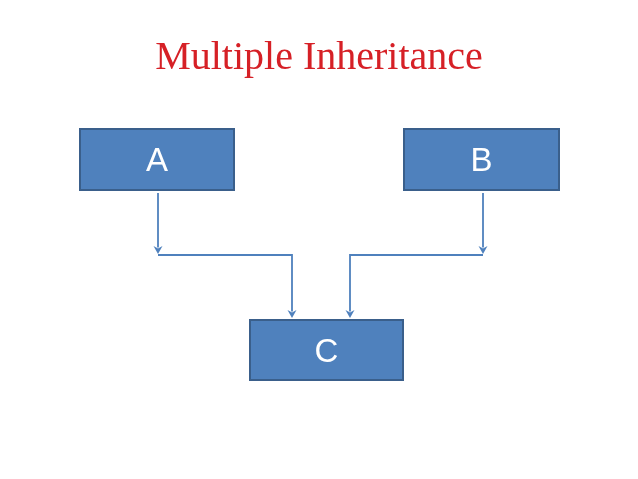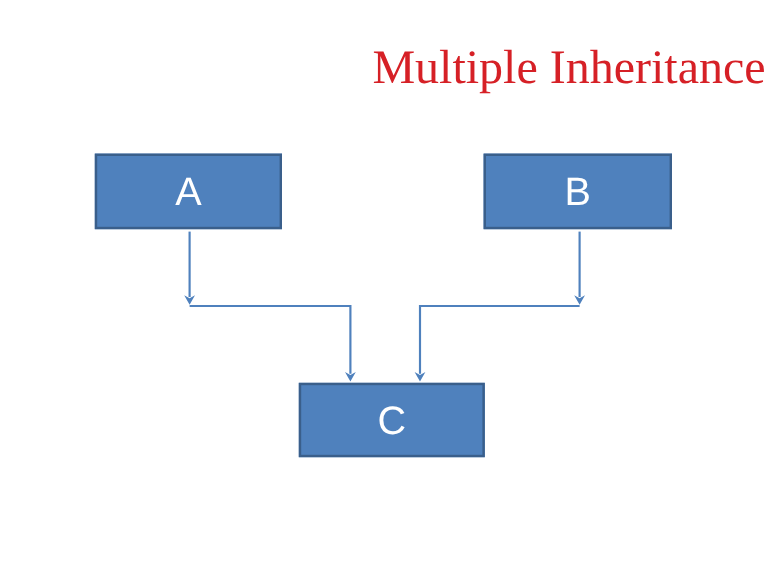--- a/index.html
+++ b/index.html
@@ -13,21 +13,21 @@
     height: 479px;
     overflow: hidden;
     background: var(--background, #ffffff);
     font-family: "Liberation Sans", sans-serif;
   }
   .title {
     position: absolute;
     top: 36px;
     left: 0;
     width: 100%;
-    text-align: right;
+    text-align: center;
     font-family: "Liberation Serif", "DejaVu Serif", serif;
     font-size: 40px;
     line-height: 1;
     color: var(--title-color, #d62026);
     white-space: nowrap;
   }
   .connectors {
     position: absolute;
     left: 0;
     top: 0;

